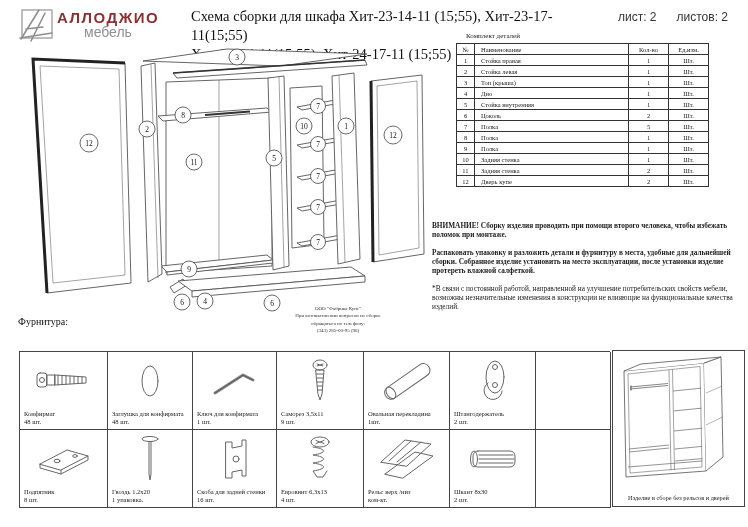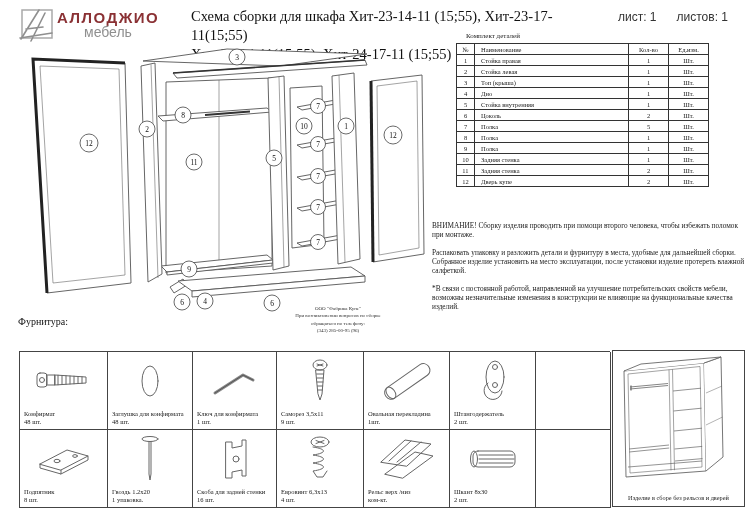--- a/index.html
+++ b/index.html
@@ -26,21 +26,21 @@
   table.pt { border-collapse:collapse; width:252px; table-layout:fixed; }
   table.pt th, table.pt td { border:0.8px solid #333; font-size:6.5px; font-weight:normal; padding:1.5px 3px; height:10px; color:#222; }
   table.pt th { border-bottom:1.4px solid #333; }
   .c-num { width:18px; text-align:center; }
   .c-name { width:154px; text-align:left; padding-left:6px !important; }
   .c-qty { width:40px; text-align:center; }
   .c-unit { width:40px; text-align:center; }
 
   
   .notes { left:432px; top:221px; width:314px; font-size:7.3px; line-height:1.28; color:#222; }
-  .notes p.gap { margin-bottom:8px; }
+  .notes p.gap { margin-bottom:8px;font-weight:bold; }
 
   
   .hw-heading { left:18px; top:316px; font-size:10px; color:#111; }
   .hw-grid { left:19px; top:351px; width:591px; display:grid; grid-template-columns:88px 85px 84px 87px 86px 86px 75px; grid-auto-rows:78px; border-top:0.8px solid #444; border-left:0.8px solid #444; }
   .hw-cell { border-right:0.8px solid #444; border-bottom:0.8px solid #444; position:relative; display:flex; flex-direction:column; }
   .hw-icon { flex:1; display:flex; align-items:center; justify-content:center; }
   .hw-label { font-size:6.5px; line-height:1.25; padding:0 2px 3px 4px; color:#222; }
 
   
   .asm-cell { left:612px; top:350px; width:133px; height:157px; border:0.8px solid #444; }
@@ -61,22 +61,22 @@
     <path d="M2 32 L20 3 M12 34 L26 6 M7 22 L24 20 M1 31 L33 26" fill="none" stroke="#8f8f8f" stroke-width="1.6" stroke-linecap="round"></path>
   </svg>
 </div>
 <div class="abs brand">АЛЛОДЖИО</div>
 <div class="abs brand-sub">мебель</div>
 <div class="abs title">
   <div>Схема сборки для шкафа Хит-23-14-11 (15;55), Хит-23-17-11(15;55)</div>
   <div>Хит-24-14-11(15;55), Хит-24-17-11 (15;55)</div>
 </div>
 <div class="abs sheetinfo">
-  <span>лист: 1</span>
-  <span>листов: 1</span>
+  <span>лист: 2</span>
+  <span>листов: 2</span>
 </div>
 
 <div class="abs diagram">
   <svg width="410" height="300" viewBox="0 0 410 300">
 
     <path class="lineart" d="M128 16 L212 4 L352 9 L266 21 Z"></path>
     <path class="lineart" d="M158 28 L350 15 L352 20 L162 33 Z"></path>
     <path d="M158 28 L350 15" stroke="#333" stroke-width="1.6" fill="none"></path>
 
     <path class="lineart" d="M151 37 L257 33 L257 221 L151 228 Z"></path>

